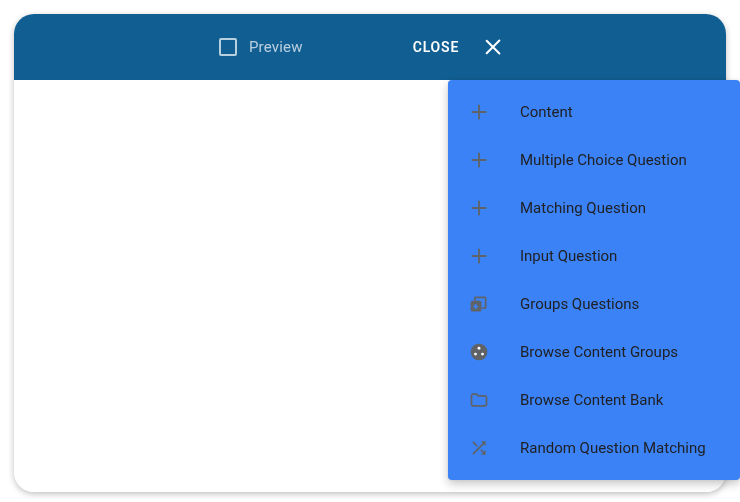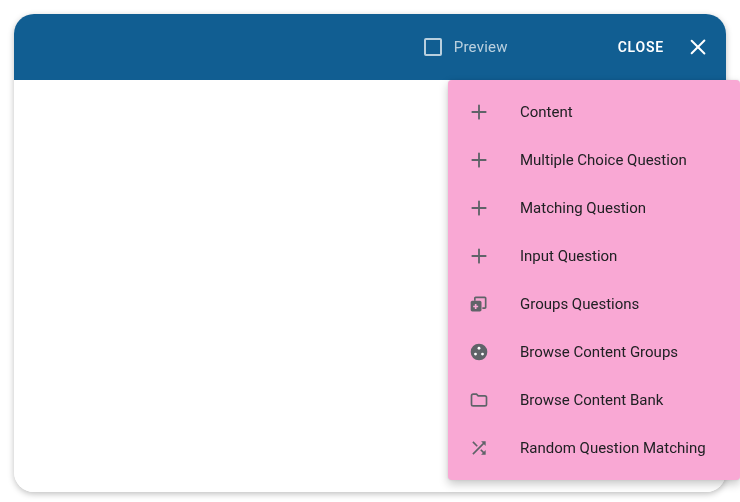--- a/index.html
+++ b/index.html
@@ -12,21 +12,21 @@
     overflow: visible;
     position: relative;
   }
   .header {
     height: 66px;
     background: #115e92;
     border-top-left-radius: 20px;
     border-top-right-radius: 20px;
     display: flex;
     align-items: center;
-    justify-content: flex-end;
+    justify-content: center;
     padding-right: 18px;
     gap: 22px;
     color: #fff;
   }
   .preview-group {
     display: flex; align-items: center; gap: 12px;
     opacity: 0.7;
     margin-right: 88px;
   }
   .checkbox-outline {
@@ -47,21 +47,21 @@
   .close-x::after  { transform: rotate(-45deg); }
 
   .body { position: relative; height: calc(100% - 66px); background: #fff;
     border-bottom-left-radius: 20px; border-bottom-right-radius: 20px; }
 
   .menu {
     position: absolute;
     top: 0;
     right: -14px;
     width: 292px;
-    background: #f9a8d4;
+    background: #3b82f6;
     box-shadow: 0 4px 10px rgba(0,0,0,0.22), 0 0 2px rgba(0,0,0,0.10);
     border-radius: 4px;
     padding: 8px 0;
   }
   .menu-item {
     display: flex; align-items: center;
     height: 48px;
     padding: 0 20px;
     gap: 30px;
     cursor: pointer;

